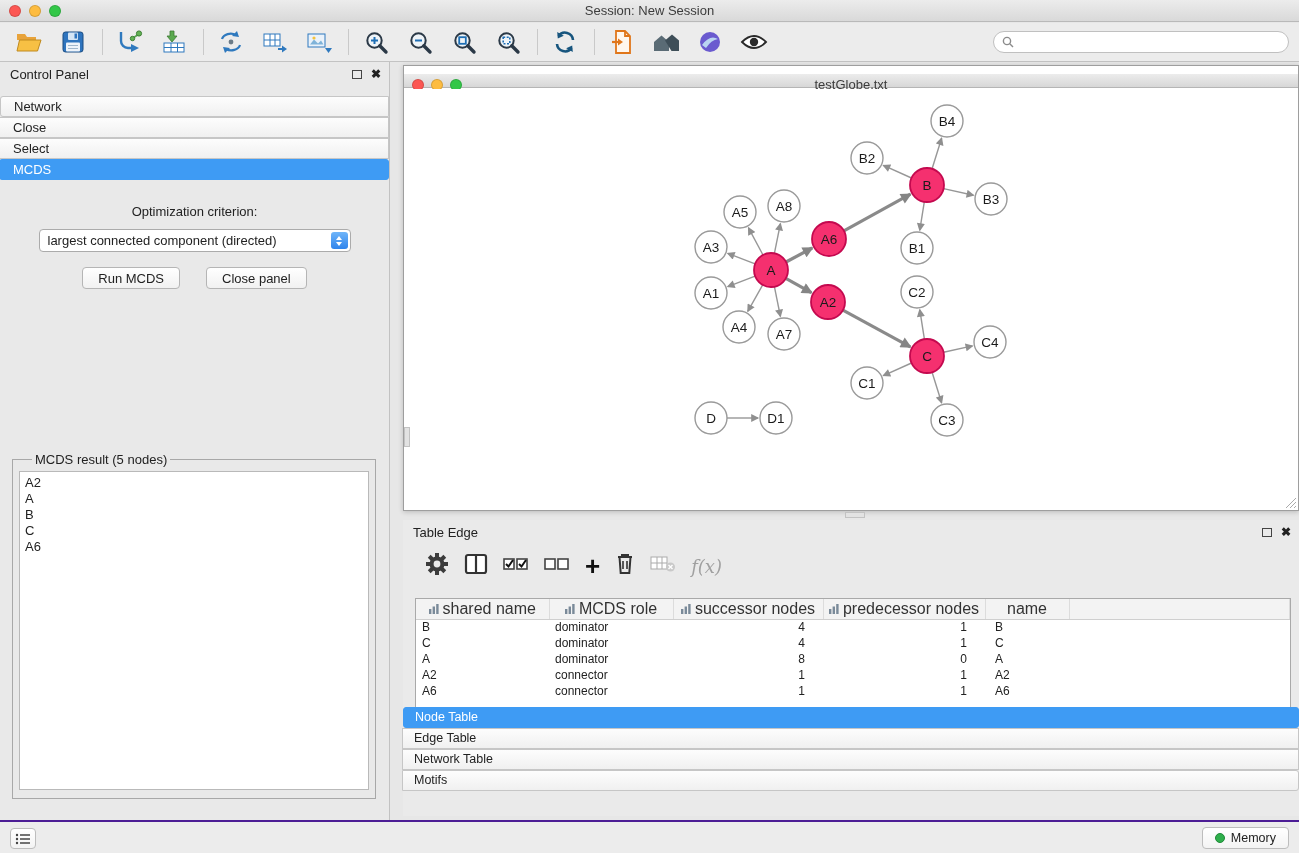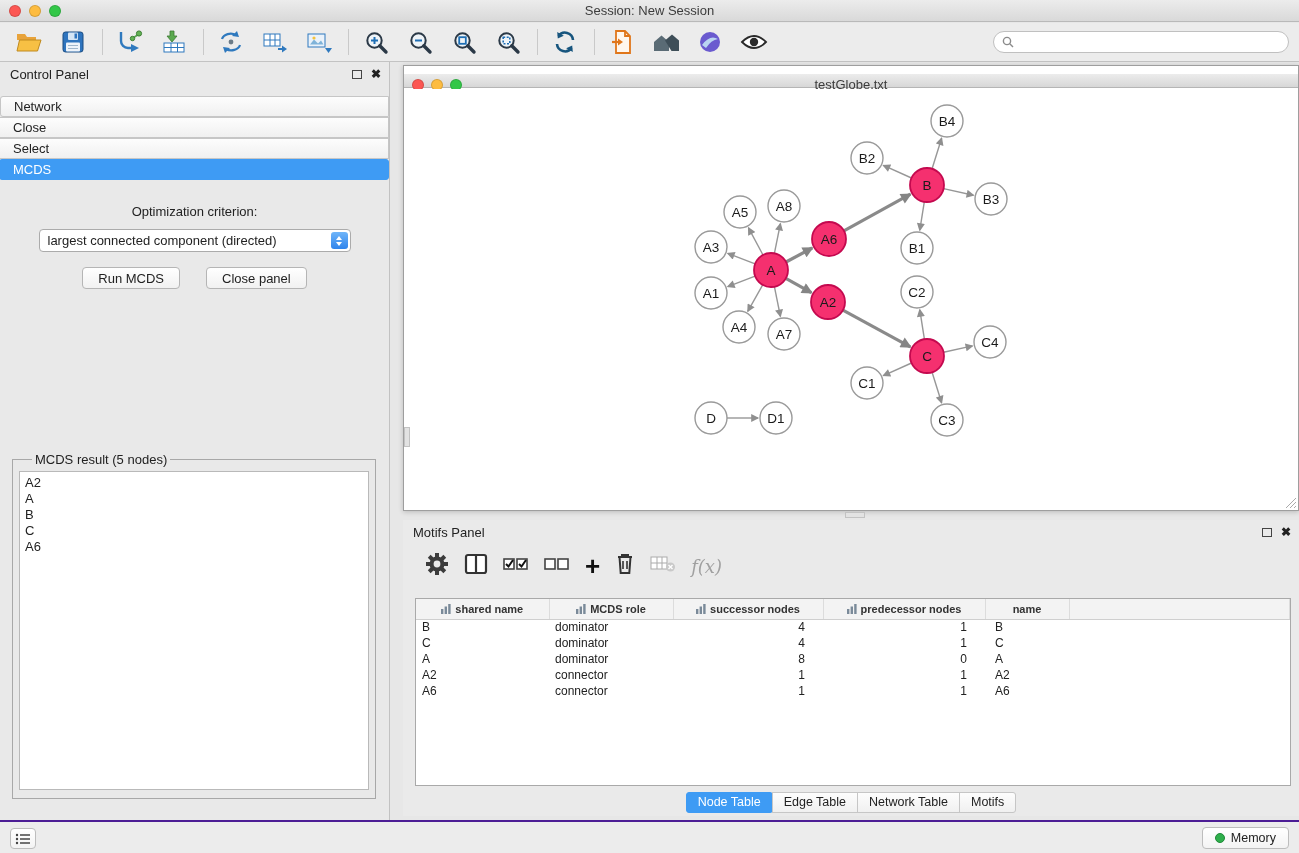--- a/index.html
+++ b/index.html
@@ -71,26 +71,26 @@
   .split-h { position:absolute; left:845px; top:512px; width:20px; height:6px; background:#E2E2E2; border:1px solid #C2C2C2; }
   
   .table-panel { position:absolute; left:403px; top:520px; width:896px; height:296px; background:#EAEAEA; }
   .tp-toolbar { display:flex; align-items:center; gap:15px; padding:6px 0 6px 22px; height:40px; }
   .plus { font-size:26px; font-weight:bold; color:#111; line-height:24px; }
   .fx { font-family:"DejaVu Serif", serif; font-style:italic; font-size:18px; color:#A0A0A0; }
   .table-wrap { position:absolute; left:12px; right:8px; top:78px; height:188px;
     background:#fff; border:1px solid #A9A9A9; overflow:hidden; }
   table.node-table { border-collapse:collapse; table-layout:fixed; width:100%; }
   .node-table th { height:20px; background:#F3F3F3; border-bottom:1px solid #CFCFCF;
-    border-right:1px solid #DCDCDC; font-size:11px; font-weight:bold; color:#333; }
+    border-right:1px solid #DCDCDC; font-size:16px; font-weight:normal; color:#333; }
   .node-table th .hwrap { display:flex; align-items:center; justify-content:center; gap:4px; }
   .node-table td { height:16px; font-size:12px; padding:0 6px; white-space:nowrap; overflow:hidden; }
   .node-table td.num { text-align:right; padding-right:18px; }
   .node-table td.name-col { padding-left:10px; }
-  .tp-tabs { position:absolute; bottom:3px; left:0; right:0; display:flex; justify-content:center; }
+  .tp-tabs { position:absolute; bottom:25px; left:0; right:0; display:flex; justify-content:center;flex-direction:column; }
   .tp-tab { height:21px; line-height:19px; padding:0 11px; background:linear-gradient(#FDFDFD,#F0F0F0);
     border:1px solid #C6C6C6; font-size:12.5px; color:#222; margin-left:-1px; }
   .tp-tab:first-child{ margin-left:0; border-radius:3px 0 0 3px; }
   .tp-tab:last-child{ border-radius:0 3px 3px 0; }
   .tp-tab.active { background:#3E9BF4; border-color:#3E9BF4; color:#fff; border-radius:3px; }
   
   .status-bar { position:absolute; bottom:0; left:0; right:0; height:33px;
     background:#ECECEC; border-top:2px solid #4c1d95; }
   .console-btn { position:absolute; left:10px; top:6px; width:26px; height:21px;
     border:1px solid #BDBDBD; border-radius:4px; background:linear-gradient(#fff,#F3F3F3);
@@ -418,21 +418,21 @@
   </div>
   <svg class="grip" width="12" height="12">
       <path d="M11 1 L1 11 M11 5 L5 11 M11 9 L9 11" stroke="#AAAAAA" fill="none"></path>
     </svg>
 </div>
 <div class="split-v"></div>
 <div class="split-h"></div>
 
 <div class="table-panel">
   <div class="panel-header">
-    <span>Motifs Panel</span>
+    <span>Table Edge</span>
     <span class="panel-btns">
       <span class="float-btn"></span>
       <span class="close-btn">✖</span>
     </span>
   </div>
   <div class="tp-toolbar">
     <span>
       <svg width="24" height="24" viewBox="-12 -12 24 24">
           <g fill="#3C3C3C">
             <rect x="-2" y="-11" width="4" height="22"></rect>

